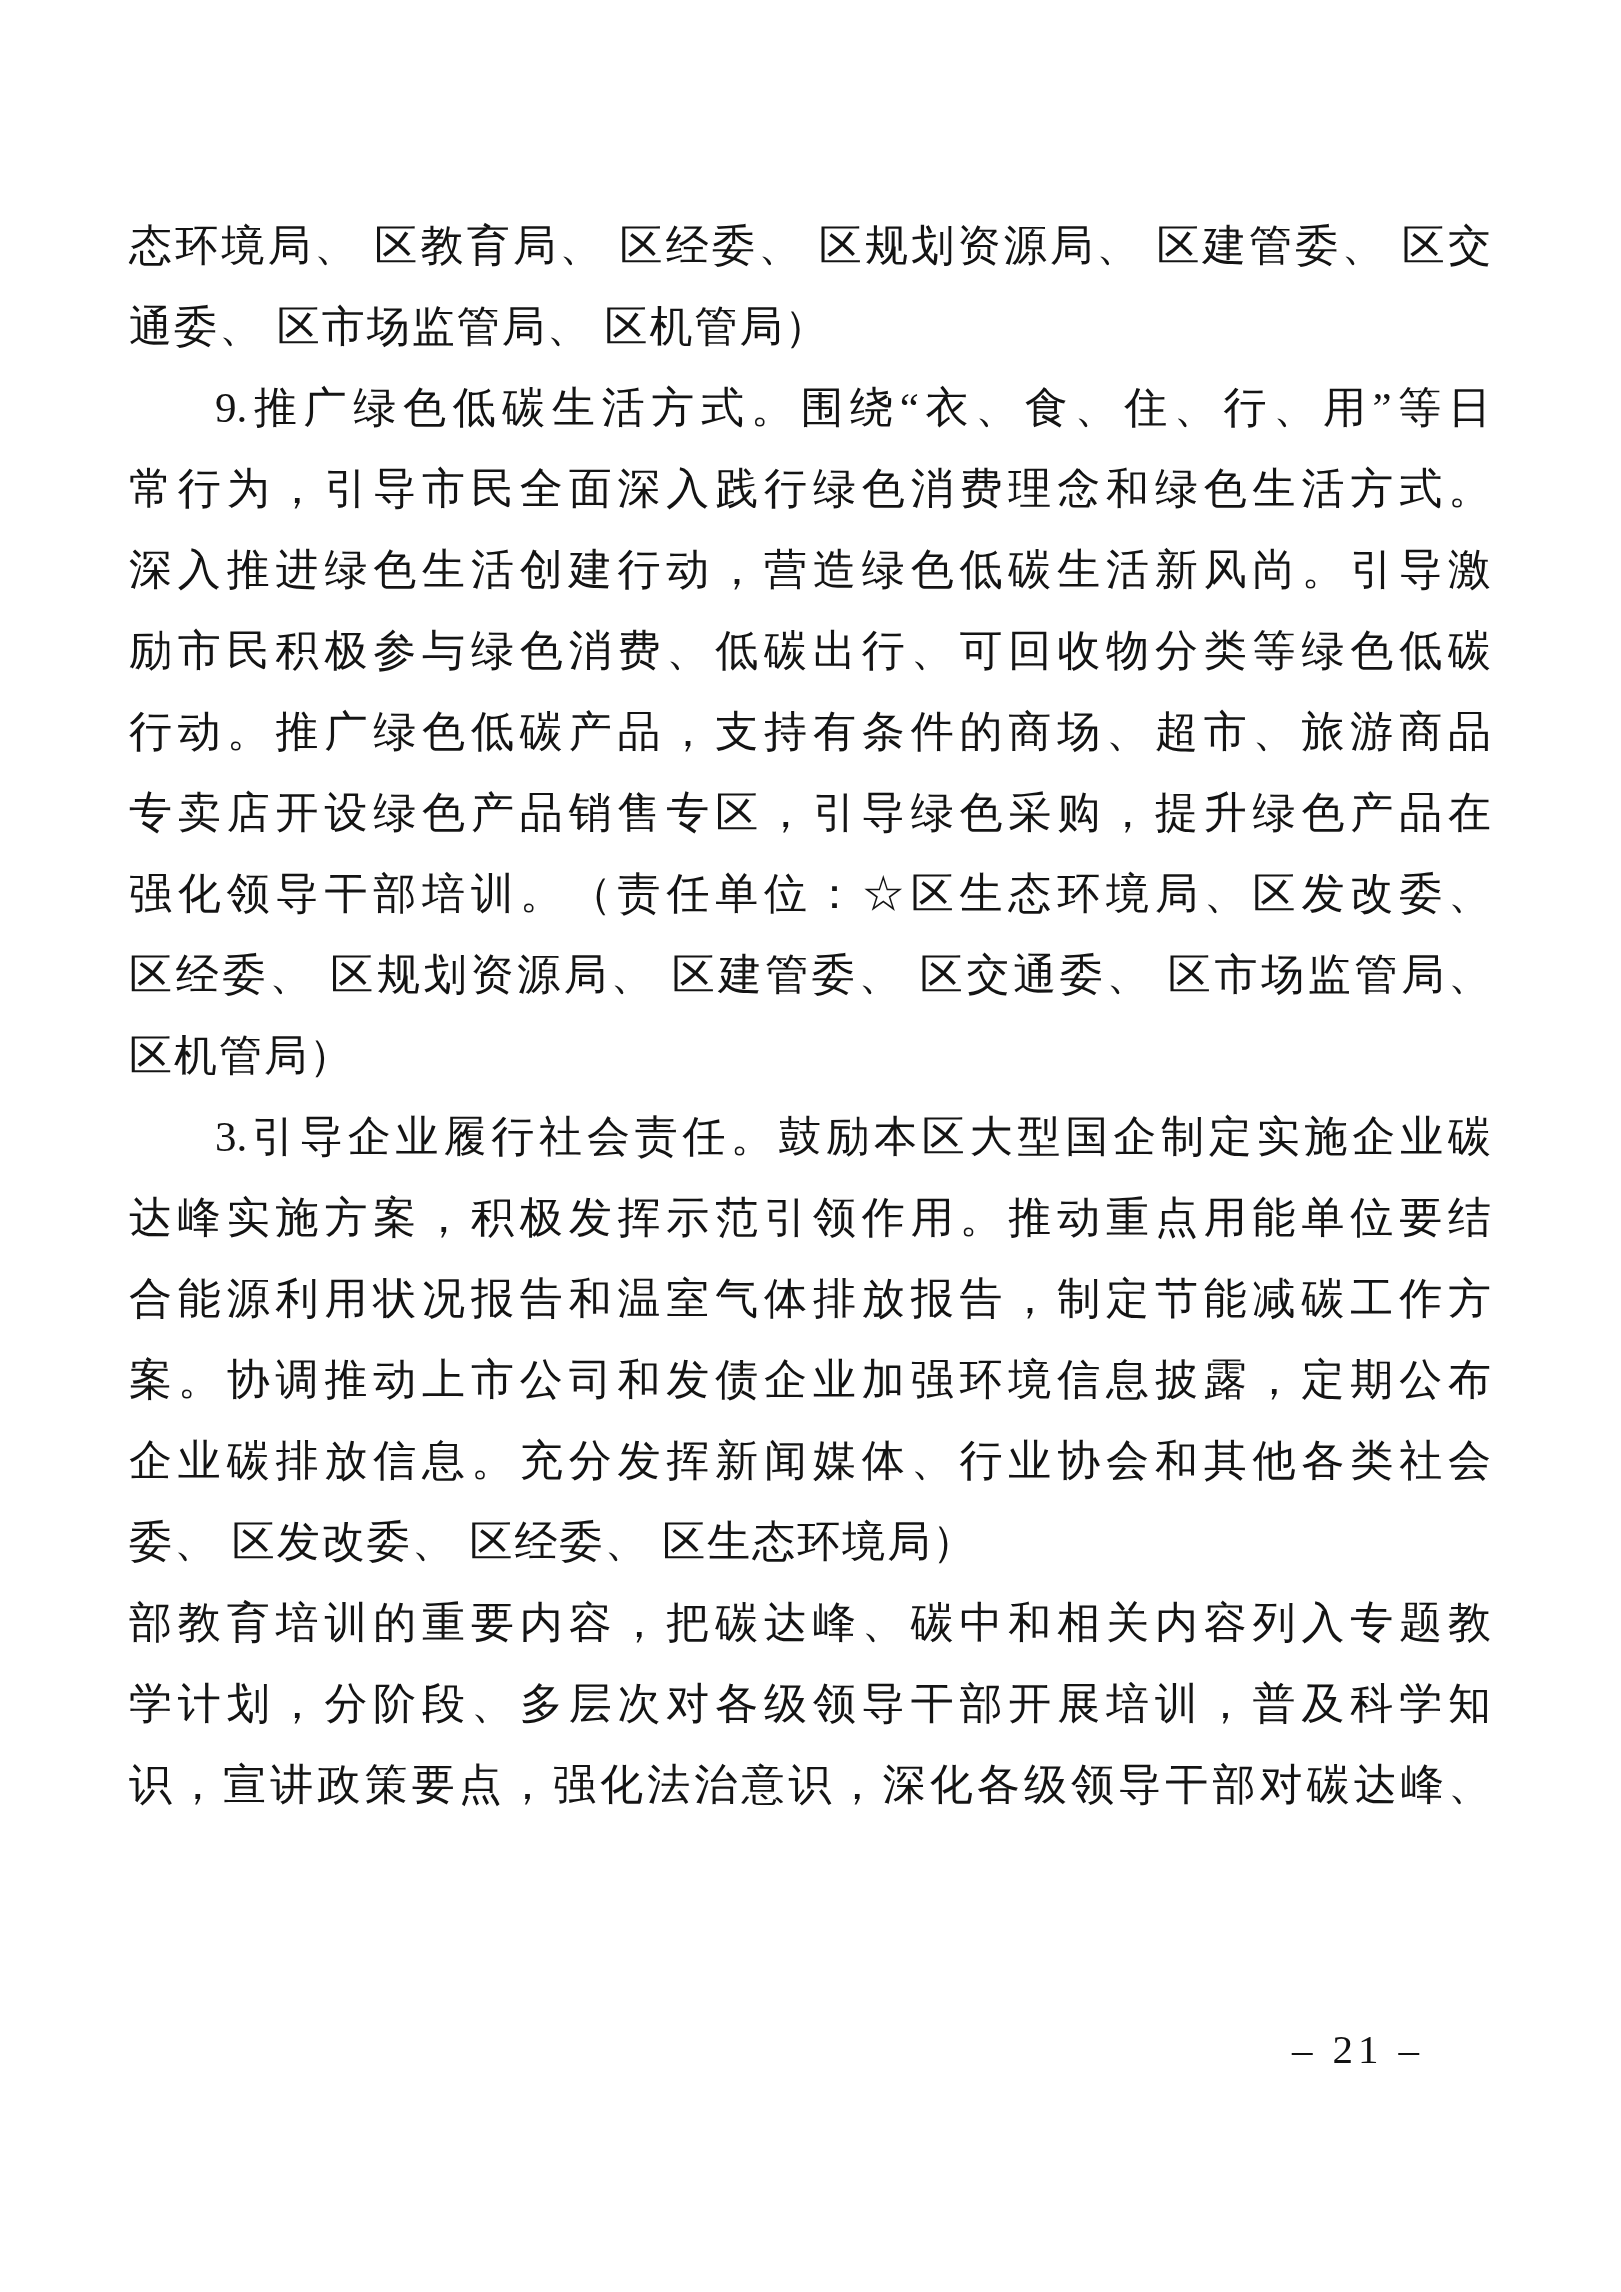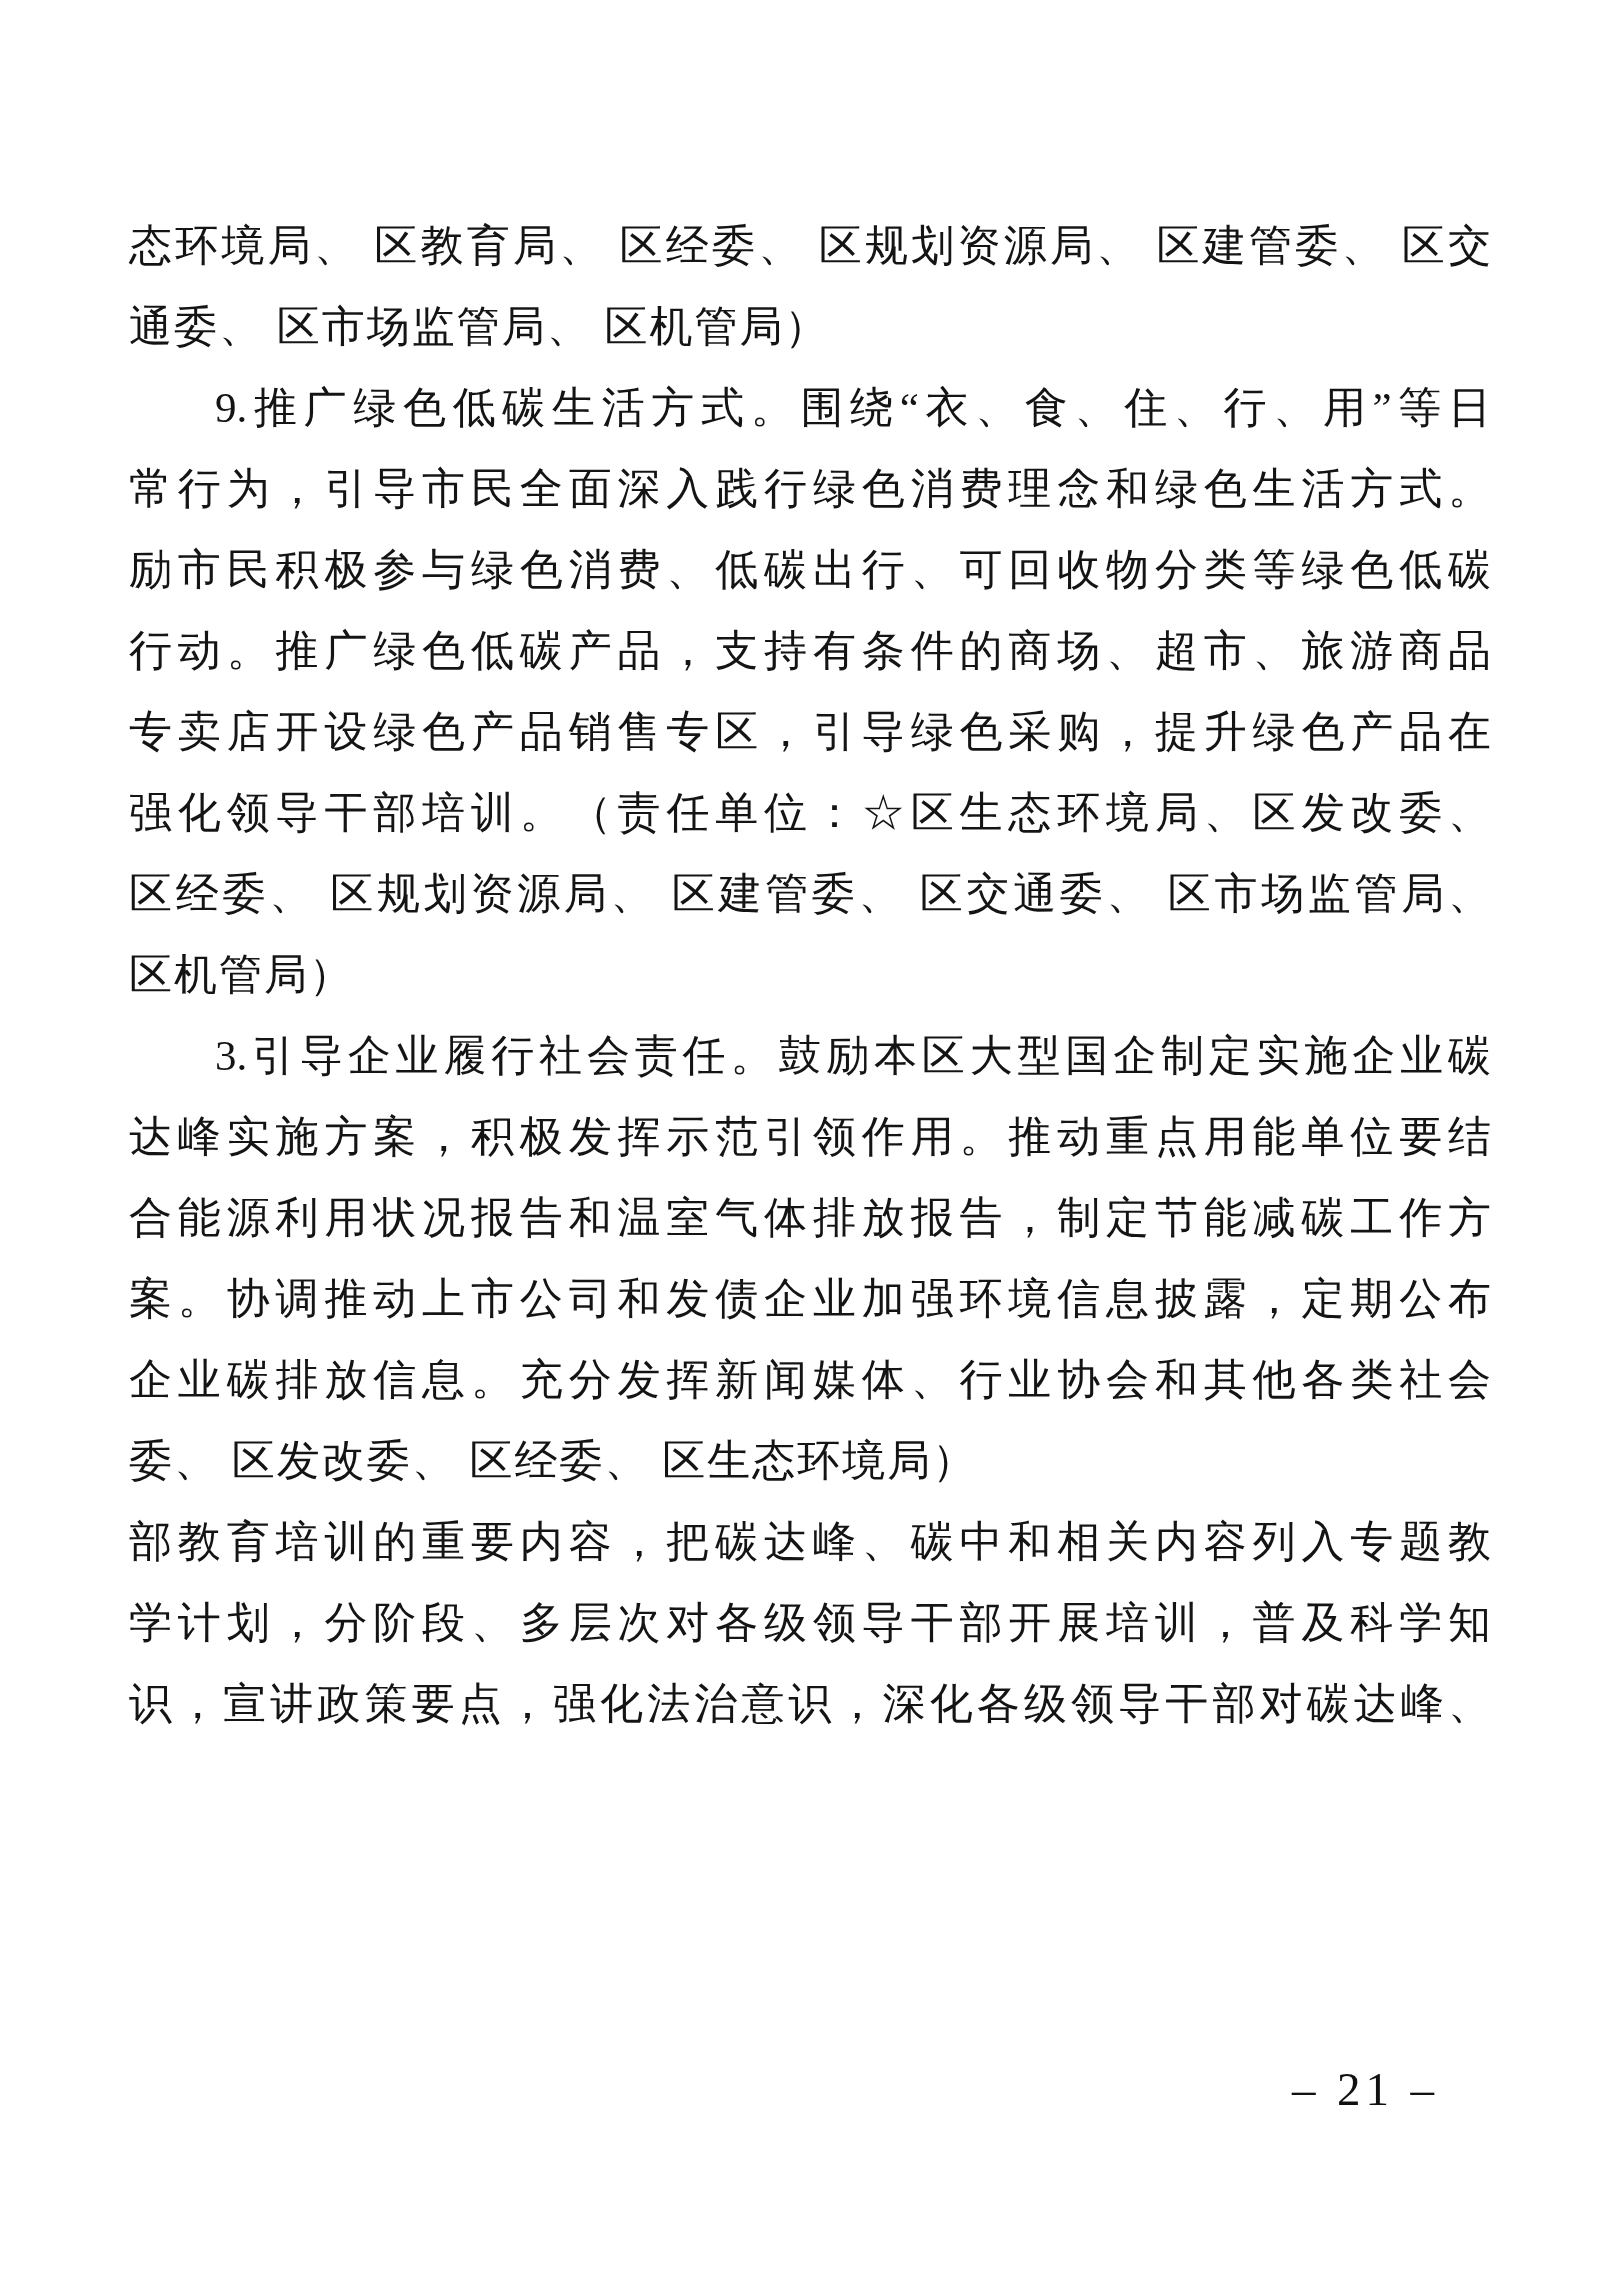--- a/index.html
+++ b/index.html
@@ -34,38 +34,38 @@
     letter-spacing: 2px;
   }
   .line.ind {
     text-indent: 2em;
   }
   .b { font-weight: 400; }
   .pageno {
     position: absolute;
     left: 1292px;
     top: 2025px;
-    font-size: 47px;
+    font-size: 41px;
     letter-spacing: 4.9px;
     color: #111111;
     font-family: "Liberation Serif", "DejaVu Serif", serif;
-    margin-top: 37px;
   }
 </style>
 </head>
 <body>
 
 <div class="page">
   <div class="content">
 
     <div class="line"><span class="b">态环境局、 区教育局、 区经委、 区规划资源局、 区建管委、 区交</span></div>
     <div class="line noj"><span class="b">通委、 区市场监管局、 区机管局）</span></div>
 
     <div class="line ind"><span class="b">9.推广绿色低碳生活方式。</span><span>围绕“衣、食、住、行、用”等日</span></div>
     <div class="line"><span>常行为，引导市民全面深入践行绿色消费理念和绿色生活方式。</span></div>
+    <div class="line"><span>深入推进绿色生活创建行动，营造绿色低碳生活新风尚。引导激</span></div>
     <div class="line"><span>励市民积极参与绿色消费、低碳出行、可回收物分类等绿色低碳</span></div>
     <div class="line"><span>行动。推广绿色低碳产品，支持有条件的商场、超市、旅游商品</span></div>
     <div class="line"><span>专卖店开设绿色产品销售专区，引导绿色采购，提升绿色产品在</span></div>
     <div class="line"><span>强化领导干部培训。</span><span class="b">（责任单位：☆区生态环境局、区发改委、</span></div>
     <div class="line"><span class="b">区经委、 区规划资源局、 区建管委、 区交通委、 区市场监管局、</span></div>
     <div class="line noj"><span class="b">区机管局）</span></div>
 
     <div class="line ind"><span class="b">3.引导企业履行社会责任。</span><span>鼓励本区大型国企制定实施企业碳</span></div>
     <div class="line"><span>达峰实施方案，积极发挥示范引领作用。推动重点用能单位要结</span></div>
     <div class="line"><span>合能源利用状况报告和温室气体排放报告，制定节能减碳工作方</span></div>

